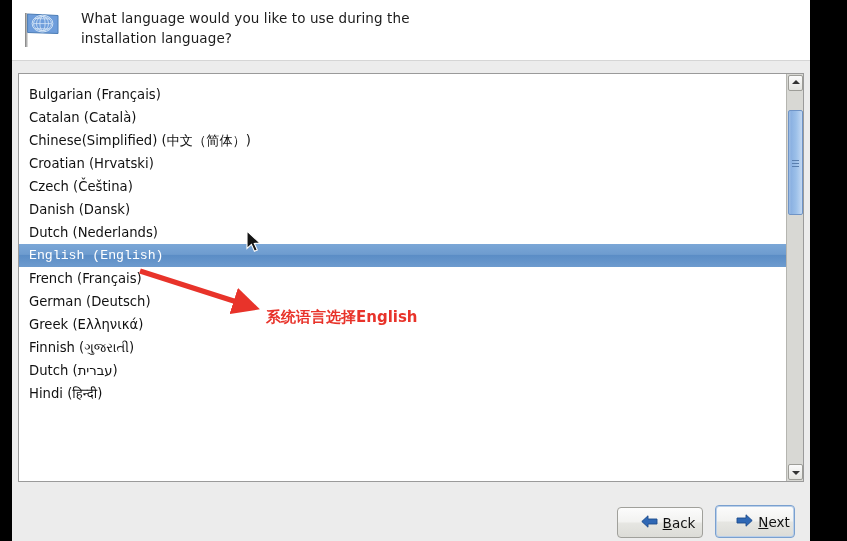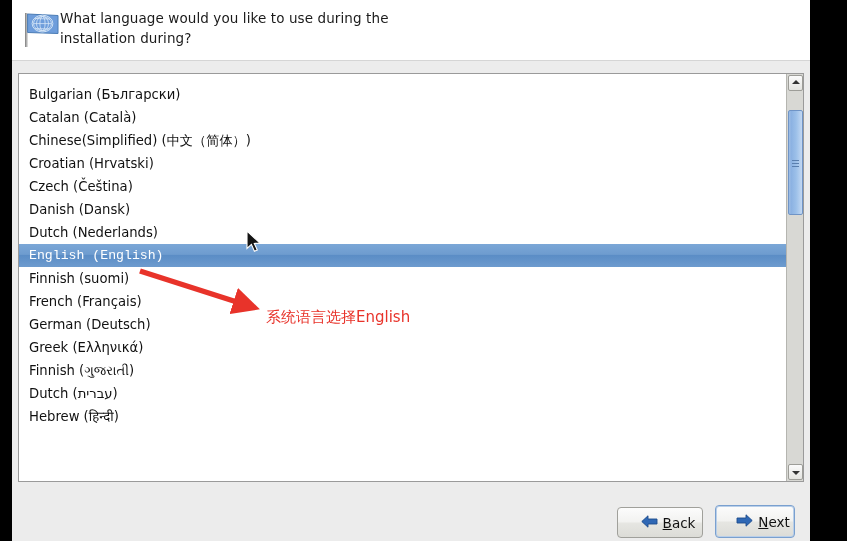--- a/index.html
+++ b/index.html
@@ -37,21 +37,21 @@
   }
   #flag-icon {
     position: absolute;
     left: 8px;
     top: 9px;
     width: 44px;
     height: 42px;
   }
   #header-text {
     position: absolute;
-    left: 48px;
+    left: 69px;
     top: 8px;
     width: 520px;
     font-size: 13.5px;
     line-height: 20px;
     color: #1b1b1b;
     letter-spacing: 0.1px;
   }
 
   
   #listbox-frame {
@@ -145,20 +145,21 @@
   #g1 { top: 49px; }
   #g2 { top: 52px; }
   #g3 { top: 55px; }
 
   
   #annotation-layer {
     position: absolute;
     left: 0; top: 0;
     width: 820px; height: 541px;
     pointer-events: none;
+    font-weight: bold;
   }
   #annotation-text {
     position: absolute;
     left: 254px;
     top: 308px;
     font-size: 15px;
     color: #e8332a;
     font-family: "DejaVu Sans", "Liberation Sans", sans-serif;
     white-space: nowrap;
   }
@@ -206,42 +207,41 @@
         <ellipse cx="22.5" cy="14.6" rx="6" ry="7.1"></ellipse>
         <ellipse cx="22.5" cy="14.6" rx="2.6" ry="7.1"></ellipse>
         <line x1="13.5" y1="14.6" x2="31.5" y2="14.6"></line>
         <line x1="15" y1="9.5" x2="30" y2="10"></line>
         <line x1="15" y1="19.6" x2="30" y2="19.9"></line>
       </g>
       <ellipse cx="22.5" cy="14.6" rx="10.4" ry="8.4" fill="none" stroke="#cfe2f5" stroke-width="1"></ellipse>
     </svg>
     <div id="header-text">
       <div>What language would you like to use during the</div>
-      <div>installation during?</div>
+      <div>installation language?</div>
     </div>
   </div>
 
   <div id="listbox-frame">
     <div id="list-scrollarea">
       <div id="list-inner">
-          <div class="lang-row">Bulgarian (Български)</div>
+          <div class="lang-row">Bulgarian (Français)</div>
           <div class="lang-row">Catalan (Català)</div>
           <div class="lang-row">Chinese(Simplified) (中文（简体）)</div>
           <div class="lang-row">Croatian (Hrvatski)</div>
           <div class="lang-row">Czech (Čeština)</div>
           <div class="lang-row">Danish (Dansk)</div>
           <div class="lang-row">Dutch (Nederlands)</div>
           <div class="lang-row selected">English (English)</div>
-          <div class="lang-row">Finnish (suomi)</div>
           <div class="lang-row">French (Français)</div>
           <div class="lang-row">German (Deutsch)</div>
           <div class="lang-row">Greek (Ελληνικά)</div>
           <div class="lang-row">Finnish (ગુજરાતી)</div>
           <div class="lang-row">Dutch (עברית)</div>
-          <div class="lang-row">Hebrew (हिन्दी)</div>
+          <div class="lang-row">Hindi (हिन्दी)</div>
         </div>
     </div>
 
     <div id="vscroll">
       <div class="sb-btn" id="sb-up">
         <span class="sb-arrow"></span>
       </div>
       <div id="sb-thumb">
         <span class="grip" id="g1"></span>
         <span class="grip" id="g2"></span>

